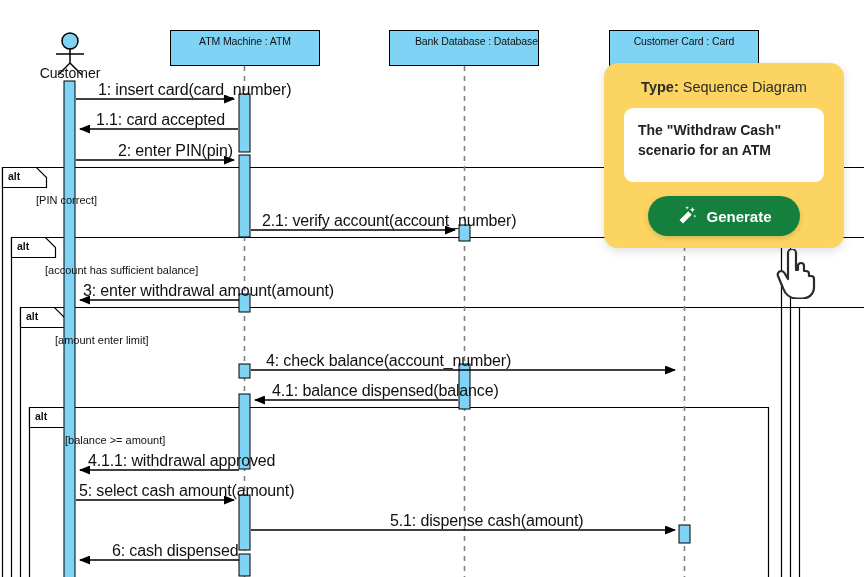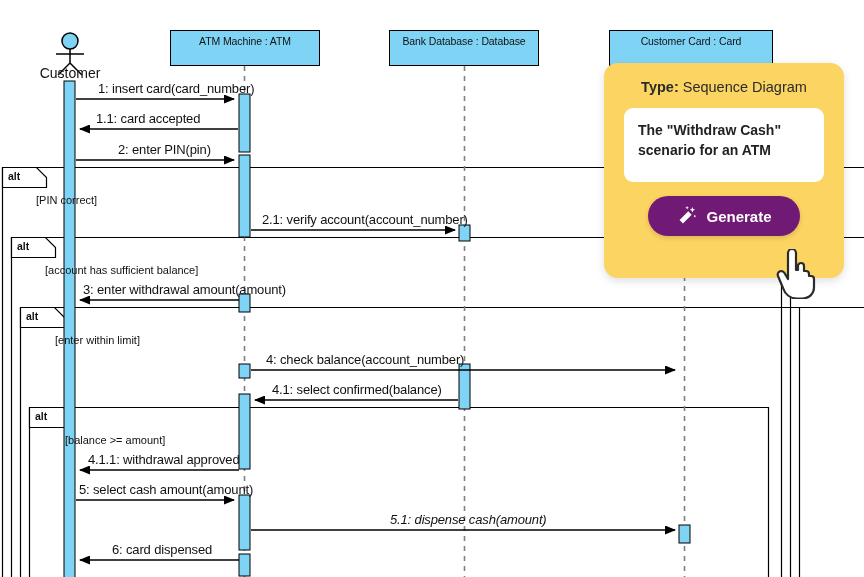--- a/index.html
+++ b/index.html
@@ -46,21 +46,21 @@
     position: absolute;
     font-size: 14px;
     color: #111111;
     text-align: center;
     white-space: nowrap;
   }
 
   
   .msg-label {
     position: absolute;
-    font-size: 13px;
+    font-size: 16px;
     color: #111111;
     white-space: nowrap;
     letter-spacing: -0.15px;
   }
   .guard-label {
     position: absolute;
     font-size: 11px;
     color: #111111;
     white-space: nowrap;
   }
@@ -70,21 +70,21 @@
     font-size: 10.5px;
     font-weight: bold;
     color: #111111;
     white-space: nowrap;
   }
 
   
   #gen-panel {
     position: absolute;
     left: 604px; top: 63px;
-    width: 240px; height: 215px;
+    width: 240px; height: 185px;
     background: #fcd462;
     border-radius: 14px;
     box-shadow: 0 3px 10px rgba(0,0,0,0.13);
     box-sizing: border-box;
     padding: 16px 20px;
   }
   #gen-type-line {
     font-size: 14.5px;
     color: #2b2b2b;
     text-align: center;
@@ -100,21 +100,21 @@
     box-sizing: border-box;
     font-size: 14px;
     font-weight: bold;
     color: #222222;
     line-height: 1.45;
   }
   #gen-btn {
     margin: 14px auto 0 auto;
     width: 152px;
     height: 40px;
-    background: #701a75;
+    background: #15803d;
     border-radius: 20px;
     display: flex;
     align-items: center;
     justify-content: center;
     gap: 8px;
     color: #ffffff;
     font-size: 15px;
     font-weight: bold;
     box-shadow: 0 2px 5px rgba(0,0,0,0.15);
     cursor: pointer;
@@ -207,51 +207,51 @@
       <line x1="251" y1="501" x2="675" y2="501" marker-end="url(#arrowFull)"></line>
       <line x1="239" y1="531" x2="80" y2="531" marker-end="url(#arrowFull)"></line>
     </g>
 
     <line x1="30" y1="551.5" x2="768" y2="551.5" stroke="#000000" stroke-width="1.2" stroke-dasharray="7,5"></line>
   </svg>
 
   <div class="lifeline-head" style="left:170px; top:1px; width:150px; height:36px;">
     <span>ATM Machine : ATM</span>
   </div>
-  <div class="lifeline-head" style="left:389px; top:1px; width:150px; height:36px;">
+  <div class="lifeline-head" style="left:389px; top:1px; width:150px; height:36px;justify-content:flex-end;">
     <span>Bank Database : Database</span>
   </div>
-  <div class="lifeline-head" style="left:609px; top:1px; width:164px; height:36px;">
+  <div class="lifeline-head" style="left:609px; top:1px; width:150px; height:36px;">
     <span>Customer Card : Card</span>
   </div>
 
   <div class="actor-label" style="left:20px; top:36px; width:100px;">Customer</div>
 
   <div class="frag-tag" style="left:8px;  top:141px;">alt</div>
   <div class="frag-tag" style="left:17px; top:211px;">alt</div>
   <div class="frag-tag" style="left:26px; top:281px;">alt</div>
   <div class="frag-tag" style="left:35px; top:381px;">alt</div>
 
   <div class="guard-label" style="left:36px; top:165px;">[PIN correct]</div>
   <div class="guard-label" style="left:45px; top:235px;">[account has sufficient balance]</div>
-  <div class="guard-label" style="left:55px; top:305px;">[enter within limit]</div>
+  <div class="guard-label" style="left:55px; top:305px;">[amount enter limit]</div>
   <div class="guard-label" style="left:65px; top:405px;">[balance &gt;= amount]</div>
   <div class="guard-label faded" style="left:70px; top:560px;">[else]</div>
 
   <div class="msg-label" style="left:98px;  top:52px;">1: insert card(card_number)</div>
   <div class="msg-label" style="left:96px; top:82px;">1.1: card accepted</div>
   <div class="msg-label" style="left:118px; top:113px;">2: enter PIN(pin)</div>
   <div class="msg-label" style="left:262px; top:183px;">2.1: verify account(account_number)</div>
   <div class="msg-label" style="left:83px;  top:253px;">3: enter withdrawal amount(amount)</div>
   <div class="msg-label" style="left:266px; top:323px;">4: check balance(account_number)</div>
-  <div class="msg-label" style="left:272px; top:353px;">4.1: select confirmed(balance)</div>
+  <div class="msg-label" style="left:272px; top:353px;">4.1: balance dispensed(balance)</div>
   <div class="msg-label" style="left:88px;  top:423px;text-align:right;">4.1.1: withdrawal approved</div>
   <div class="msg-label" style="left:79px;  top:453px;">5: select cash amount(amount)</div>
-  <div class="msg-label" style="left:390px; top:483px;font-style:italic;">5.1: dispense cash(amount)</div>
-  <div class="msg-label" style="left:112px; top:513px;">6: card dispensed</div>
+  <div class="msg-label" style="left:390px; top:483px;">5.1: dispense cash(amount)</div>
+  <div class="msg-label" style="left:112px; top:513px;">6: cash dispensed</div>
 </div>
 
 <div id="gen-panel">
 
   <div id="gen-type-line">
     <span class="k">Type:</span>
     <span>Sequence Diagram</span>
   </div>
 
   <div id="gen-prompt-box">The "Withdraw Cash" scenario for an ATM</div>

